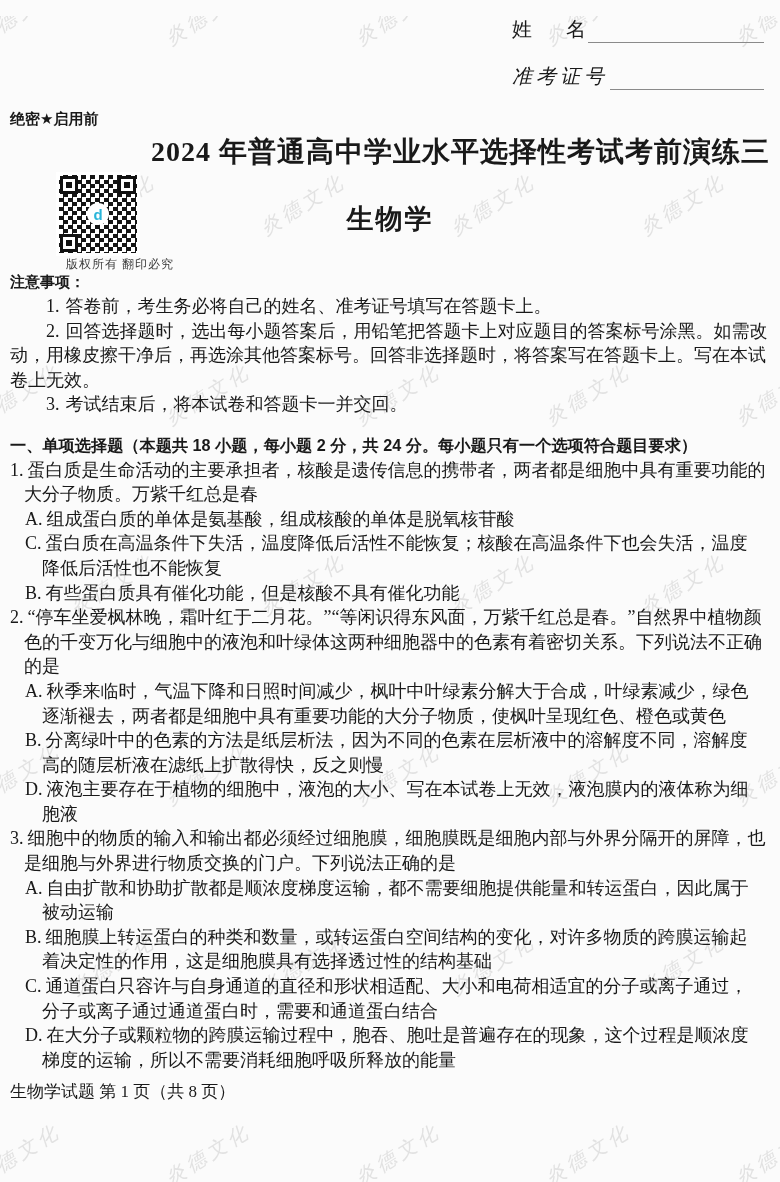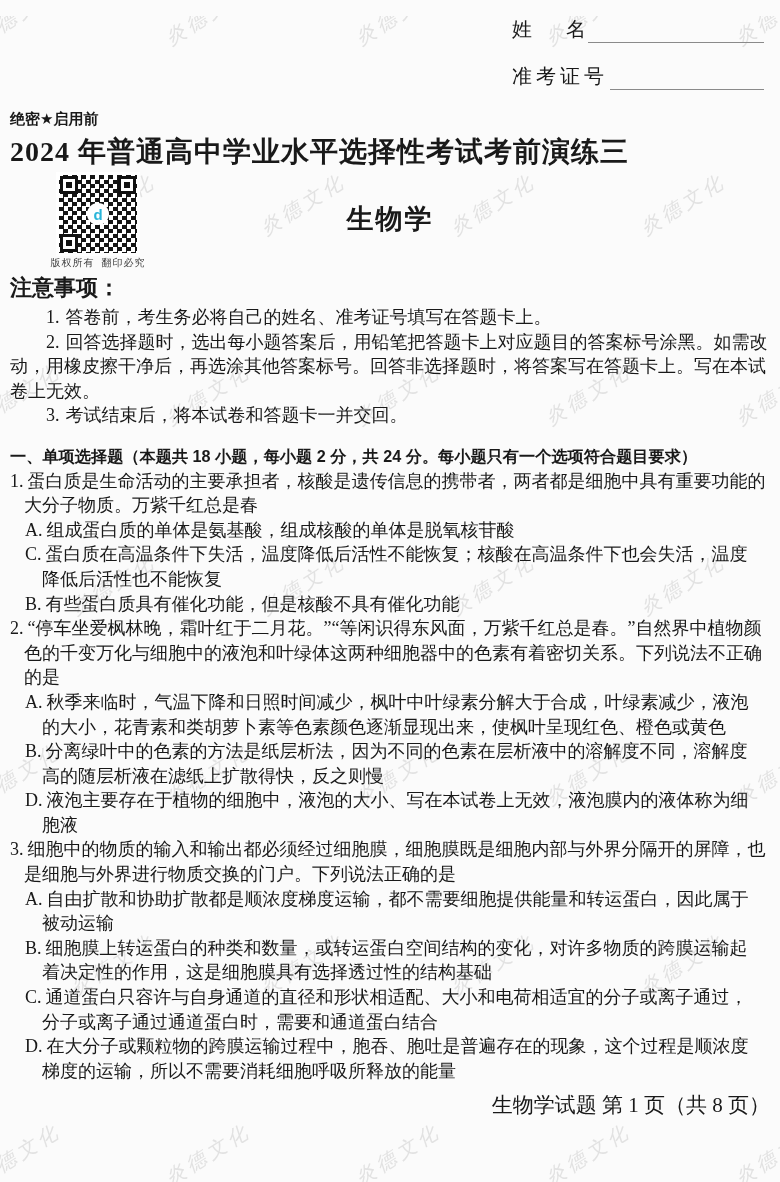--- a/index.html
+++ b/index.html
@@ -41,30 +41,30 @@
   }
   .name-row{display:flex;align-items:flex-end;margin-bottom:20px;}
   .name-row .gap{display:inline-block;width:34px;}
   .uline{
     display:inline-block;
     border-bottom:1.5px solid #8a8a8a;
     height:24px;
     flex:1 1 auto;
     margin-left:2px;
   }
-  .exam-no-label{letter-spacing:4px;}
+  .exam-no-label{letter-spacing:4px;font-style:italic;}
 
   .secrecy{
     font-family:"Liberation Sans","DejaVu Sans",sans-serif;
     font-weight:bold;
     font-size:15px;
     margin:12px 0 2px 0;
   }
   .main-title{
-    text-align:left;
+    text-align:right;
     font-size:28px;
     font-weight:bold;
     letter-spacing:1px;
     margin:4px 0 2px 0;
     font-family:"Liberation Serif","DejaVu Serif",serif;
   }
   .subject-band{position:relative;height:96px;}
   .subject{
     text-align:center;
     font-family:"Liberation Sans","DejaVu Sans",sans-serif;
@@ -97,54 +97,55 @@
   .qr .logo{
     position:absolute;left:50%;top:50%;
     width:22px;height:22px;margin:-11px 0 0 -11px;
     background:#fff;border-radius:50%;
     display:flex;align-items:center;justify-content:center;
     font-family:"Liberation Sans","DejaVu Sans",sans-serif;
     font-weight:bold;font-size:15px;color:#2ab5d9;
   }
   .qr-caption{
     margin-top:3px;
-    font-size:10px;
+    font-size:12px;
     color:#3b3b3b;
     letter-spacing:1px;
-    font-family:Liberation Mono, monospace;
+    font-family:Liberation Serif, serif;
     white-space:nowrap;
+    margin-left:16px;
   }
 
   
   .notice-heading{
     font-family:Liberation Sans, sans-serif;
     font-weight:bold;
-    font-size:22px;
+    font-size:15px;
     margin:4px 0 2px 0;
   }
   .body-text{font-size:18px;line-height:24.6px;}
   .notice-item{margin:0;text-indent:36px;}
   .notice-item .num{margin-right:6px;}
 
   
   .section-heading{
     margin:16px 0 0 0;
     font-size:16.2px;
     line-height:24.6px;
     font-family:"Liberation Sans","DejaVu Sans",sans-serif;
     font-weight:bold;
   }
   .q-stem{margin:0;padding-left:14px;text-indent:-14px;}
   .q-stem .qnum{margin-right:4px;}
   .q-option{margin:0 8px 0 15px;padding-left:17px;text-indent:-17px;}
   .q-option .olab{margin-right:4px;}
 
   .footer{
-    text-align:right;
-    font-size:21px;
+    text-align:left;
+    font-size:17px;
     margin-top:8px;
   }
 </style>
 </head>
 <body>
 
 <div class="page">
   <div class="wm-layer">
       <span class="wm" style="left: -30px; top: -15px; color: rgb(226, 226, 226);">炎德文化</span>
       <span class="wm" style="left: 160px; top: -15px; color: rgb(226, 226, 226);">炎德文化</span>
@@ -223,21 +224,21 @@
     <div class="section-heading">一、单项选择题（本题共 18 小题，每小题 2 分，共 24 分。每小题只有一个选项符合题目要求）</div>
 
     <div class="body-text">
 
       <p class="q-stem"><span class="qnum">1.</span><span>蛋白质是生命活动的主要承担者，核酸是遗传信息的携带者，两者都是细胞中具有重要功能的大分子物质。万紫千红总是春</span></p>
       <p class="q-option"><span class="olab">A.</span><span>组成蛋白质的单体是氨基酸，组成核酸的单体是脱氧核苷酸</span></p>
       <p class="q-option"><span class="olab">C.</span><span>蛋白质在高温条件下失活，温度降低后活性不能恢复；核酸在高温条件下也会失活，温度降低后活性也不能恢复</span></p>
       <p class="q-option"><span class="olab">B.</span><span>有些蛋白质具有催化功能，但是核酸不具有催化功能</span></p>
 
       <p class="q-stem"><span class="qnum">2.</span><span>“停车坐爱枫林晚，霜叶红于二月花。”“等闲识得东风面，万紫千红总是春。”自然界中植物颜色的千变万化与细胞中的液泡和叶绿体这两种细胞器中的色素有着密切关系。下列说法不正确的是</span></p>
-      <p class="q-option"><span class="olab">A.</span><span>秋季来临时，气温下降和日照时间减少，枫叶中叶绿素分解大于合成，叶绿素减少，液泡的大小，花青素和类胡萝卜素等色素颜色逐渐显现出来，使枫叶呈现红色、橙色或黄色</span></p>
+      <p class="q-option"><span class="olab">A.</span><span>秋季来临时，气温下降和日照时间减少，枫叶中叶绿素分解大于合成，叶绿素减少，绿色逐渐褪去，两者都是细胞中具有重要功能的大分子物质，使枫叶呈现红色、橙色或黄色</span></p>
       <p class="q-option"><span class="olab">B.</span><span>分离绿叶中的色素的方法是纸层析法，因为不同的色素在层析液中的溶解度不同，溶解度高的随层析液在滤纸上扩散得快，反之则慢</span></p>
       <p class="q-option"><span class="olab">D.</span><span>液泡主要存在于植物的细胞中，液泡的大小、写在本试卷上无效，液泡膜内的液体称为细胞液</span></p>
 
       <p class="q-stem"><span class="qnum">3.</span><span>细胞中的物质的输入和输出都必须经过细胞膜，细胞膜既是细胞内部与外界分隔开的屏障，也是细胞与外界进行物质交换的门户。下列说法正确的是</span></p>
       <p class="q-option"><span class="olab">A.</span><span>自由扩散和协助扩散都是顺浓度梯度运输，都不需要细胞提供能量和转运蛋白，因此属于被动运输</span></p>
       <p class="q-option"><span class="olab">B.</span><span>细胞膜上转运蛋白的种类和数量，或转运蛋白空间结构的变化，对许多物质的跨膜运输起着决定性的作用，这是细胞膜具有选择透过性的结构基础</span></p>
       <p class="q-option"><span class="olab">C.</span><span>通道蛋白只容许与自身通道的直径和形状相适配、大小和电荷相适宜的分子或离子通过，分子或离子通过通道蛋白时，需要和通道蛋白结合</span></p>
       <p class="q-option"><span class="olab">D.</span><span>在大分子或颗粒物的跨膜运输过程中，胞吞、胞吐是普遍存在的现象，这个过程是顺浓度梯度的运输，所以不需要消耗细胞呼吸所释放的能量</span></p>
 
     </div>

